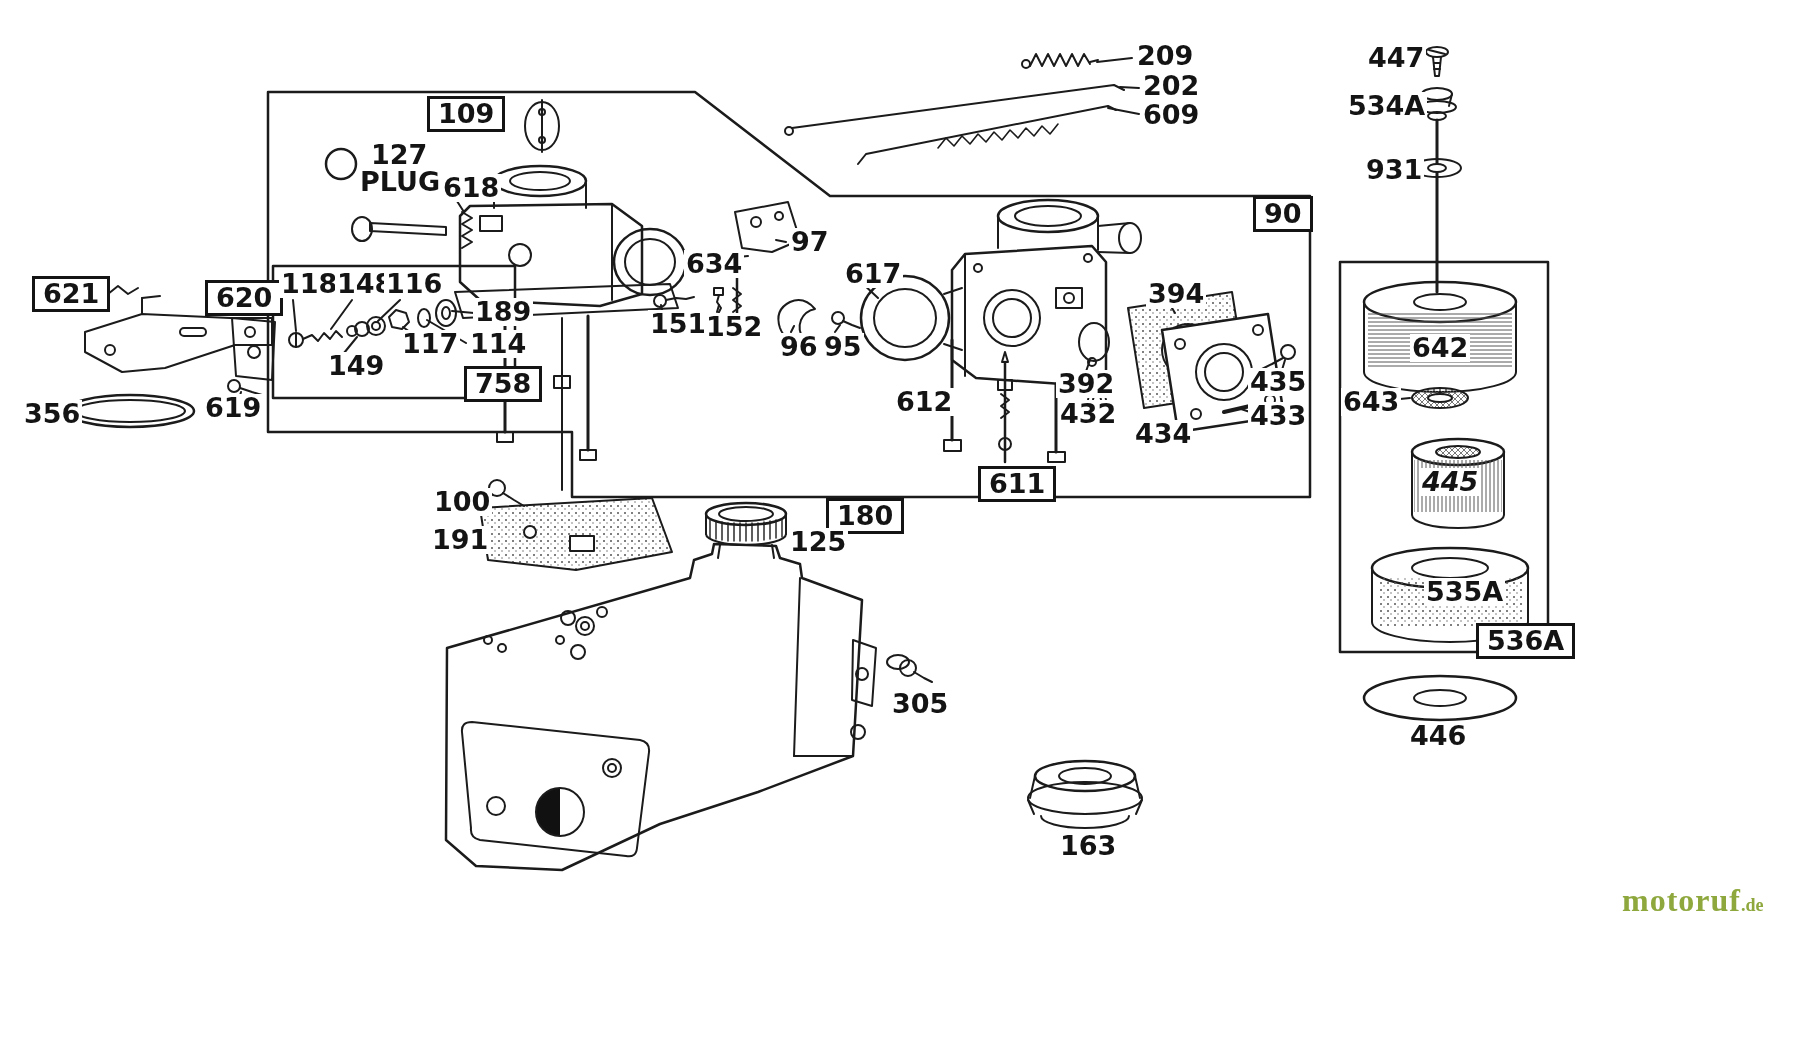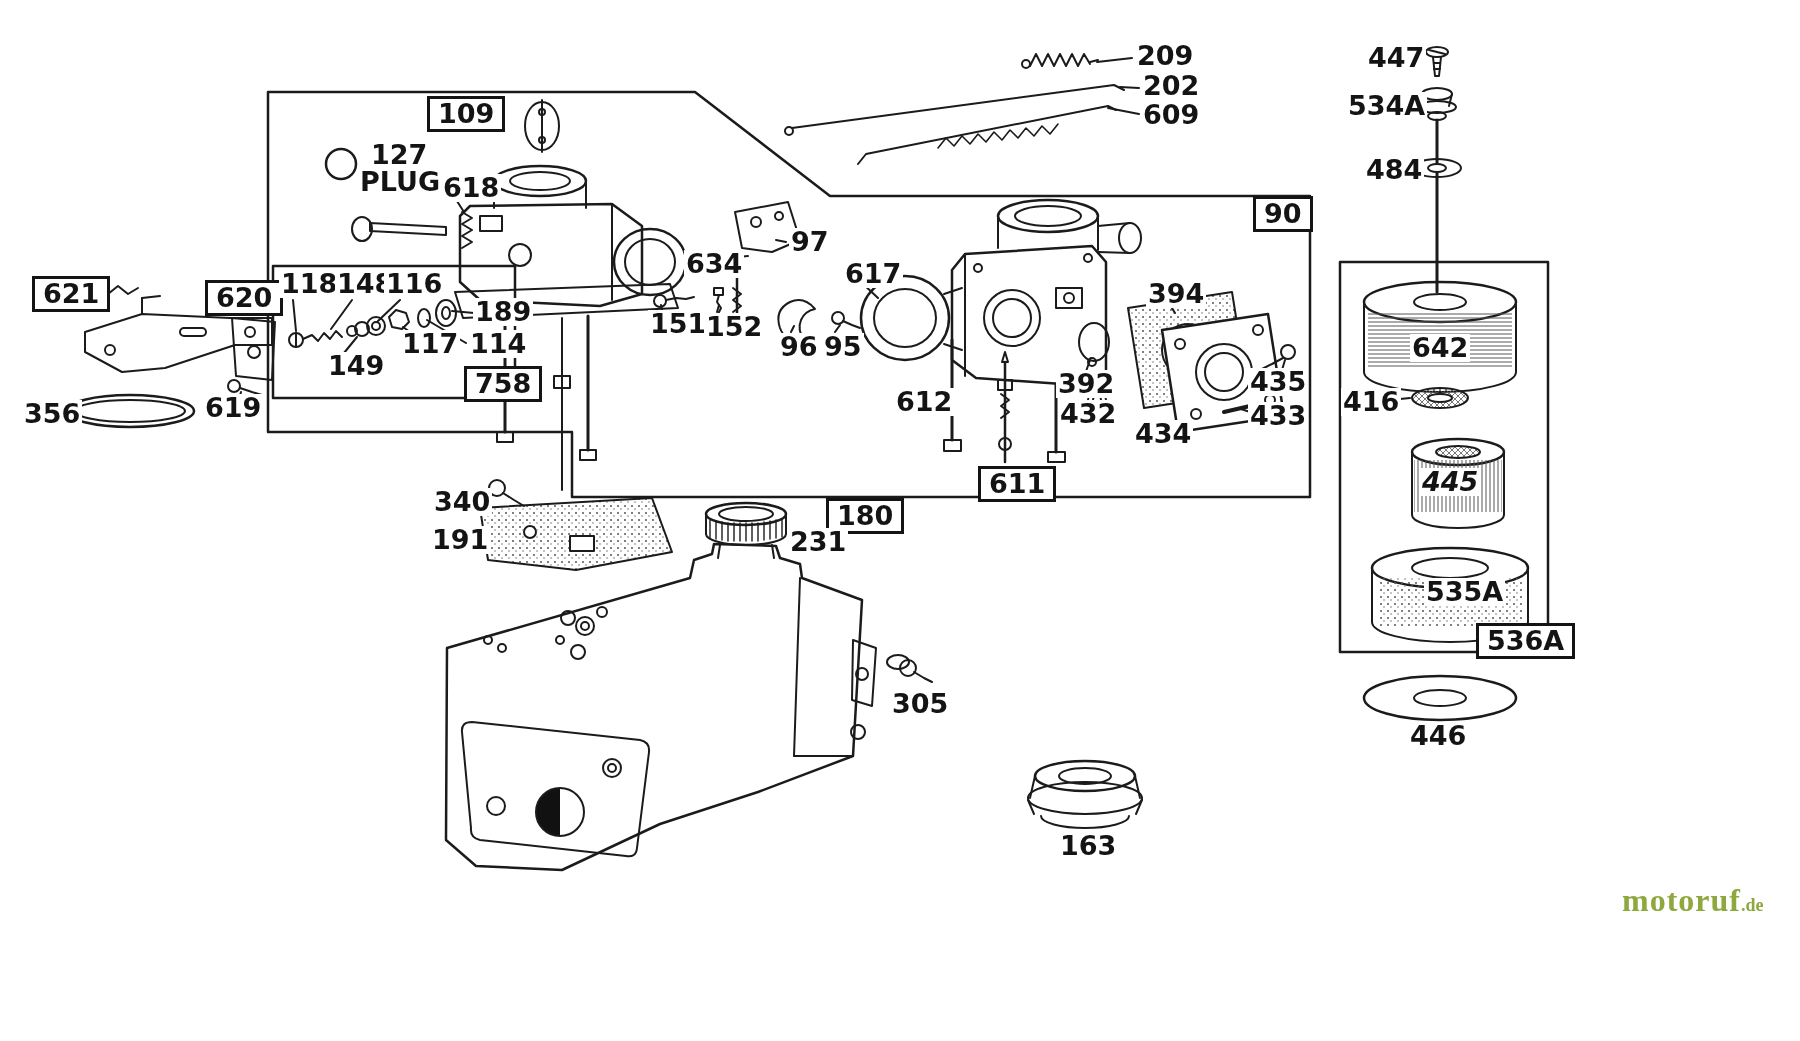--- a/index.html
+++ b/index.html
@@ -269,21 +269,21 @@
 
     </g>
   </svg>
 
   <div class="labels-layer" id="labels">
       <div class="part-label" style="left: 1135px; top: 42px;">209</div>
       <div class="part-label" style="left: 1141px; top: 72px;">202</div>
       <div class="part-label" style="left: 1141px; top: 101px;">609</div>
       <div class="part-label" style="left: 1366px; top: 44px;">447</div>
       <div class="part-label" style="left: 1346px; top: 92px;">534A</div>
-      <div class="part-label" style="left: 1364px; top: 156px;">484</div>
+      <div class="part-label" style="left: 1364px; top: 156px;">931</div>
       <div class="part-label boxed" style="left: 427px; top: 96px;">109</div>
       <div class="part-label" style="left: 369px; top: 141px;">127</div>
       <div class="part-label" style="left: 358px; top: 168px;">PLUG</div>
       <div class="part-label" style="left: 441px; top: 174px;">618</div>
       <div class="part-label boxed" style="left: 32px; top: 276px;">621</div>
       <div class="part-label boxed" style="left: 205px; top: 280px;">620</div>
       <div class="part-label" style="left: 279px; top: 270px;">118</div>
       <div class="part-label" style="left: 335px; top: 270px;">148</div>
       <div class="part-label" style="left: 384px; top: 270px;">116</div>
       <div class="part-label" style="left: 473px; top: 298px;">189</div>
@@ -303,28 +303,28 @@
       <div class="part-label boxed" style="left: 1253px; top: 196px;">90</div>
       <div class="part-label" style="left: 1146px; top: 280px;">394</div>
       <div class="part-label" style="left: 1056px; top: 370px;">392</div>
       <div class="part-label" style="left: 1058px; top: 400px;">432</div>
       <div class="part-label" style="left: 894px; top: 388px;">612</div>
       <div class="part-label boxed" style="left: 978px; top: 466px;">611</div>
       <div class="part-label" style="left: 1133px; top: 420px;">434</div>
       <div class="part-label" style="left: 1248px; top: 368px;">435</div>
       <div class="part-label" style="left: 1248px; top: 402px;">433</div>
       <div class="part-label" style="left: 1410px; top: 334px;">642</div>
-      <div class="part-label" style="left: 1341px; top: 388px;">416</div>
+      <div class="part-label" style="left: 1341px; top: 388px;">643</div>
       <div class="part-label" style="left: 1420px; top: 468px; font-style: italic;">445</div>
       <div class="part-label" style="left: 1424px; top: 578px;">535A</div>
       <div class="part-label boxed" style="left: 1476px; top: 623px;">536A</div>
       <div class="part-label" style="left: 1408px; top: 722px;">446</div>
-      <div class="part-label" style="left: 432px; top: 488px;">340</div>
+      <div class="part-label" style="left: 432px; top: 488px;">100</div>
       <div class="part-label" style="left: 430px; top: 526px;">191</div>
       <div class="part-label boxed" style="left: 826px; top: 498px;">180</div>
-      <div class="part-label" style="left: 788px; top: 528px;">231</div>
+      <div class="part-label" style="left: 788px; top: 528px;">125</div>
       <div class="part-label" style="left: 890px; top: 690px;">305</div>
       <div class="part-label" style="left: 1058px; top: 832px;">163</div>
     </div>
 
   <div class="watermark" style="color: rgb(142, 168, 62);"><span class="wm-brand">motoruf</span><span class="wm-tld">.de</span></div>
 
 </div>
 
 </body></html>

